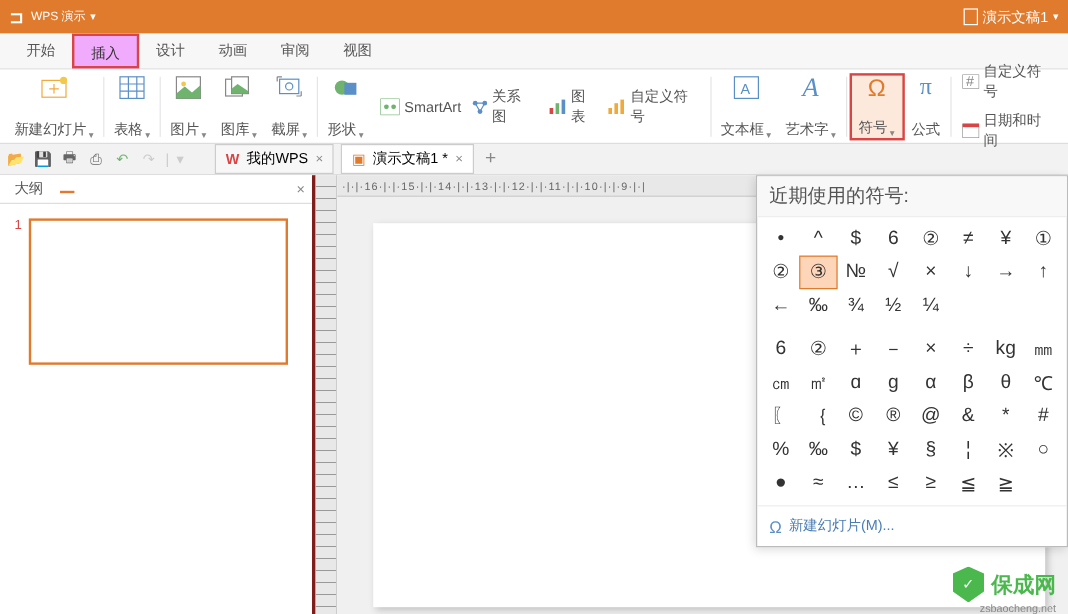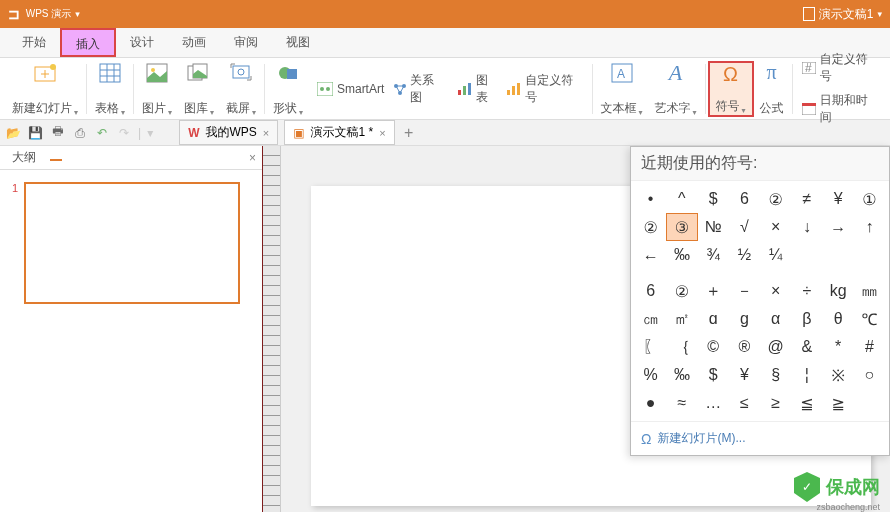--- a/index.html
+++ b/index.html
@@ -21,21 +21,21 @@
 .smallgrp{display:flex;flex-direction:row;gap:4px;padding:0 6px}
 .smallbtn{display:flex;align-items:center;gap:4px;font-size:11px;color:#555;padding:2px}
 .rightbtns{margin-left:auto;display:flex;flex-direction:column;gap:3px;padding:0 6px}
 .dd{font-size:8px;color:#888}
 .quickbar{height:26px;background:#f2f2f2;display:flex;align-items:center;padding:0 6px;gap:6px;border-bottom:1px solid #ddd}
 .qb{width:16px;height:16px;display:flex;align-items:center;justify-content:center;cursor:pointer}
 .tab{display:flex;align-items:center;padding:3px 8px;background:#fff;border:1px solid #ccc;gap:6px;font-size:11px}
 .tab.active{background:#fff}
 .tabx{color:#888;cursor:pointer;font-size:11px}
 .workspace{display:flex;height:calc(512px - 28px - 30px - 62px - 26px);position:relative}
-.leftpanel{width:263px;border-right:1px solid #7f1d1d;background:#fff}
+.leftpanel{width:263px;border-right:3px solid #7f1d1d;background:#fff}
 .lptabs{height:24px;display:flex;align-items:center;border-bottom:1px solid #ddd;padding:0 6px;gap:8px}
 .lptab{padding:2px 6px;color:#555;cursor:pointer}
 .lptab.active{color:#e07b2e;border-bottom:2px solid #e07b2e}
 .lpclose{margin-left:auto;color:#888;cursor:pointer}
 .thumb{margin:12px;display:flex;gap:6px}
 .thumbnum{color:#d94545;font-size:11px}
 .thumbslide{width:216px;height:122px;border:2px solid #e07b2e;background:#fff}
 .rulerv{width:18px;background:#e8e8e8;border-right:1px solid #ccc;position:relative}
 .rulerv::before{content:"";position:absolute;left:0;right:0;top:0;bottom:0;background:repeating-linear-gradient(to bottom,transparent 0,transparent 9px,#999 9px,#999 10px)}
 .canvas{flex:1;background:#f0f0f0;position:relative;overflow:hidden}
@@ -287,20 +287,21 @@
       <div class="lptab active"></div>
       <div class="lpclose">×</div>
     </div>
     <div class="thumb">
       <div class="thumbnum">1</div>
       <div class="thumbslide"></div>
     </div>
   </div>
   <div class="rulerv"></div>
   <div class="canvas">
+    <div class="rulerh">·|·|·16·|·|·15·|·|·14·|·|·13·|·|·12·|·|·11·|·|·10·|·|·9·|·|</div>
     <div class="slide"></div>
   </div>
 </div>
 
 <div class="sympanel">
   <div class="symsec">近期使用的符号:</div>
   <div class="symgrid" id="recentgrid">
       <div class="symcell">•</div>
       <div class="symcell">^</div>
       <div class="symcell">$</div>

